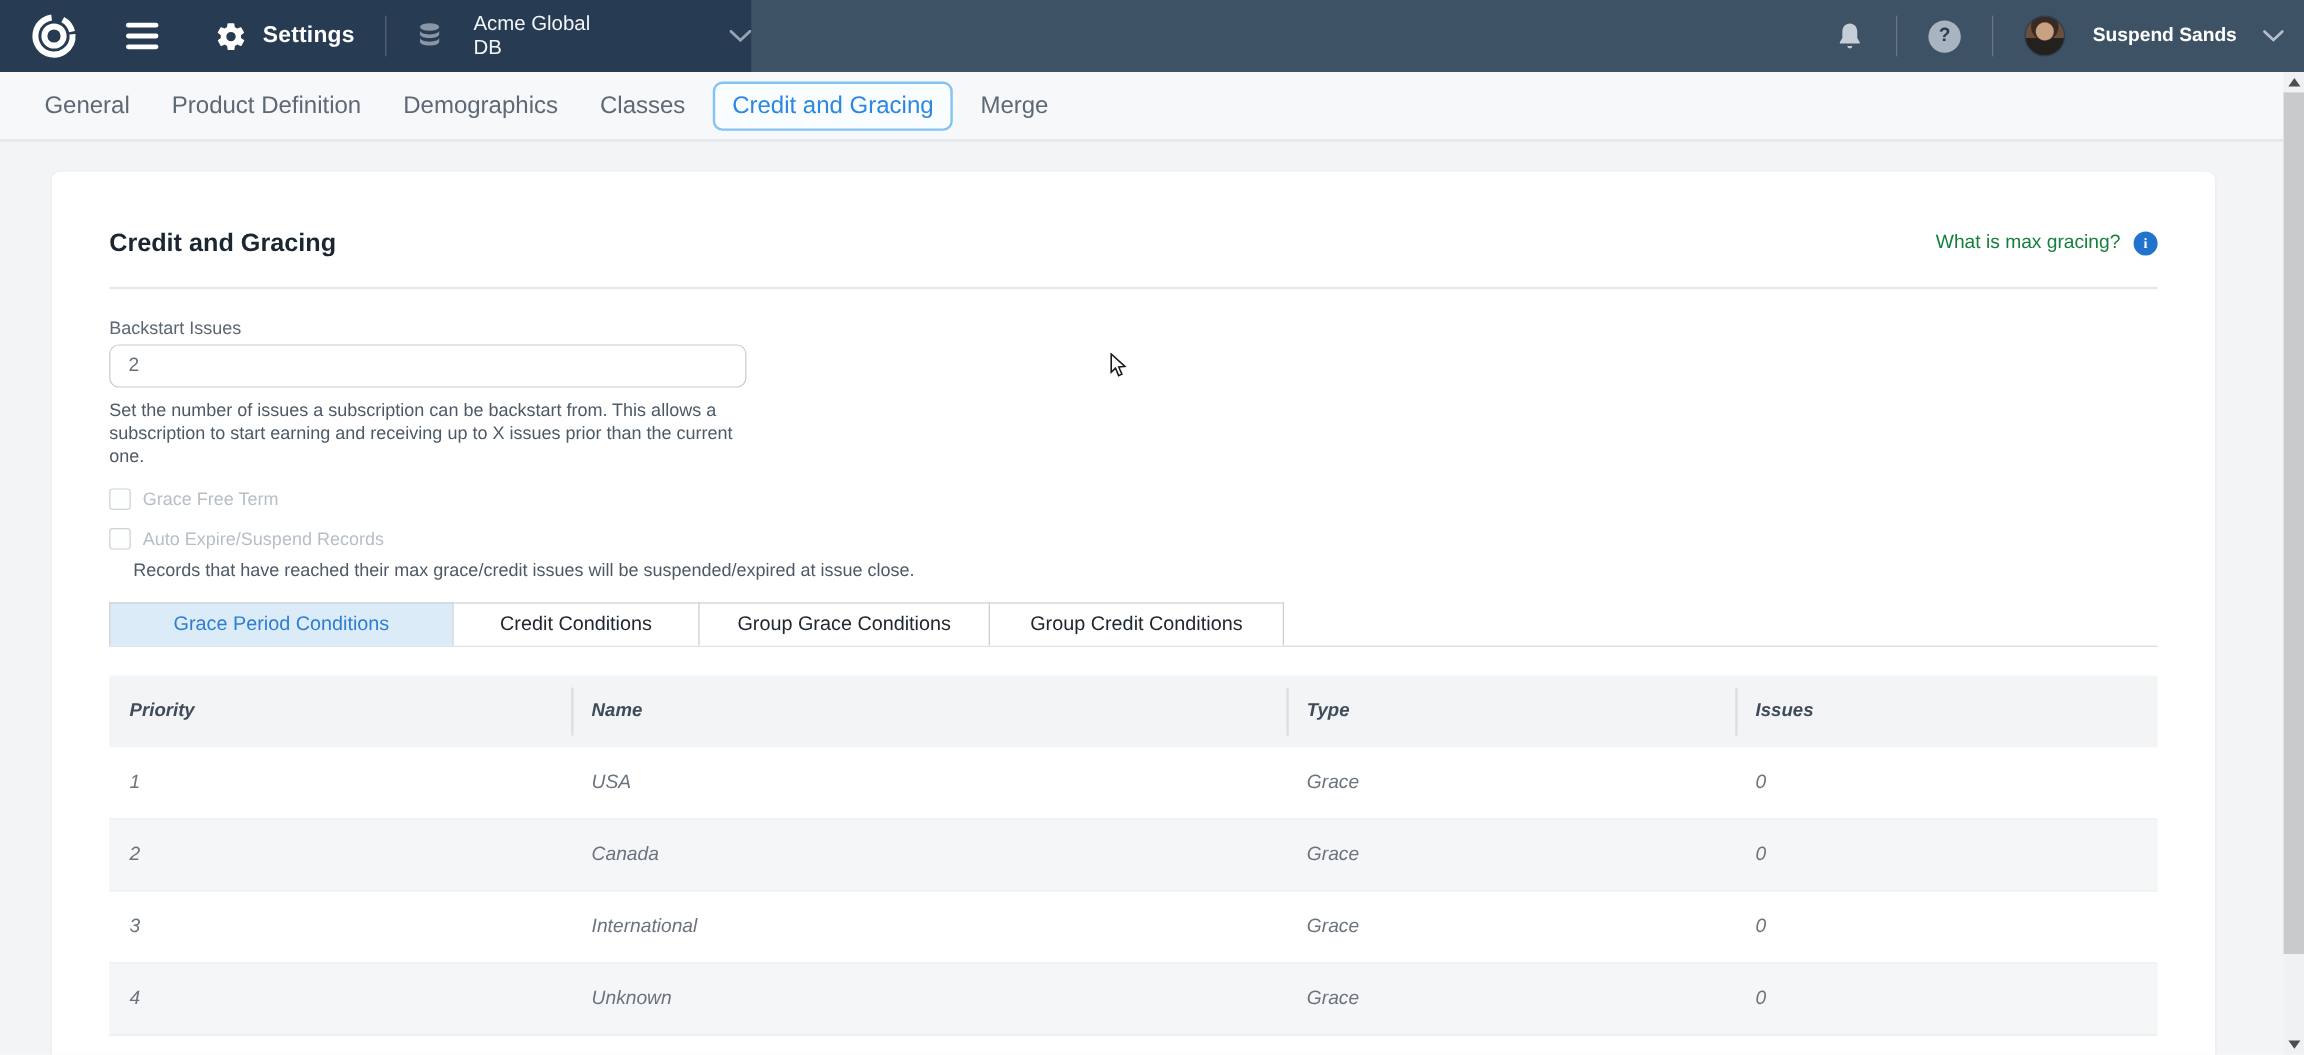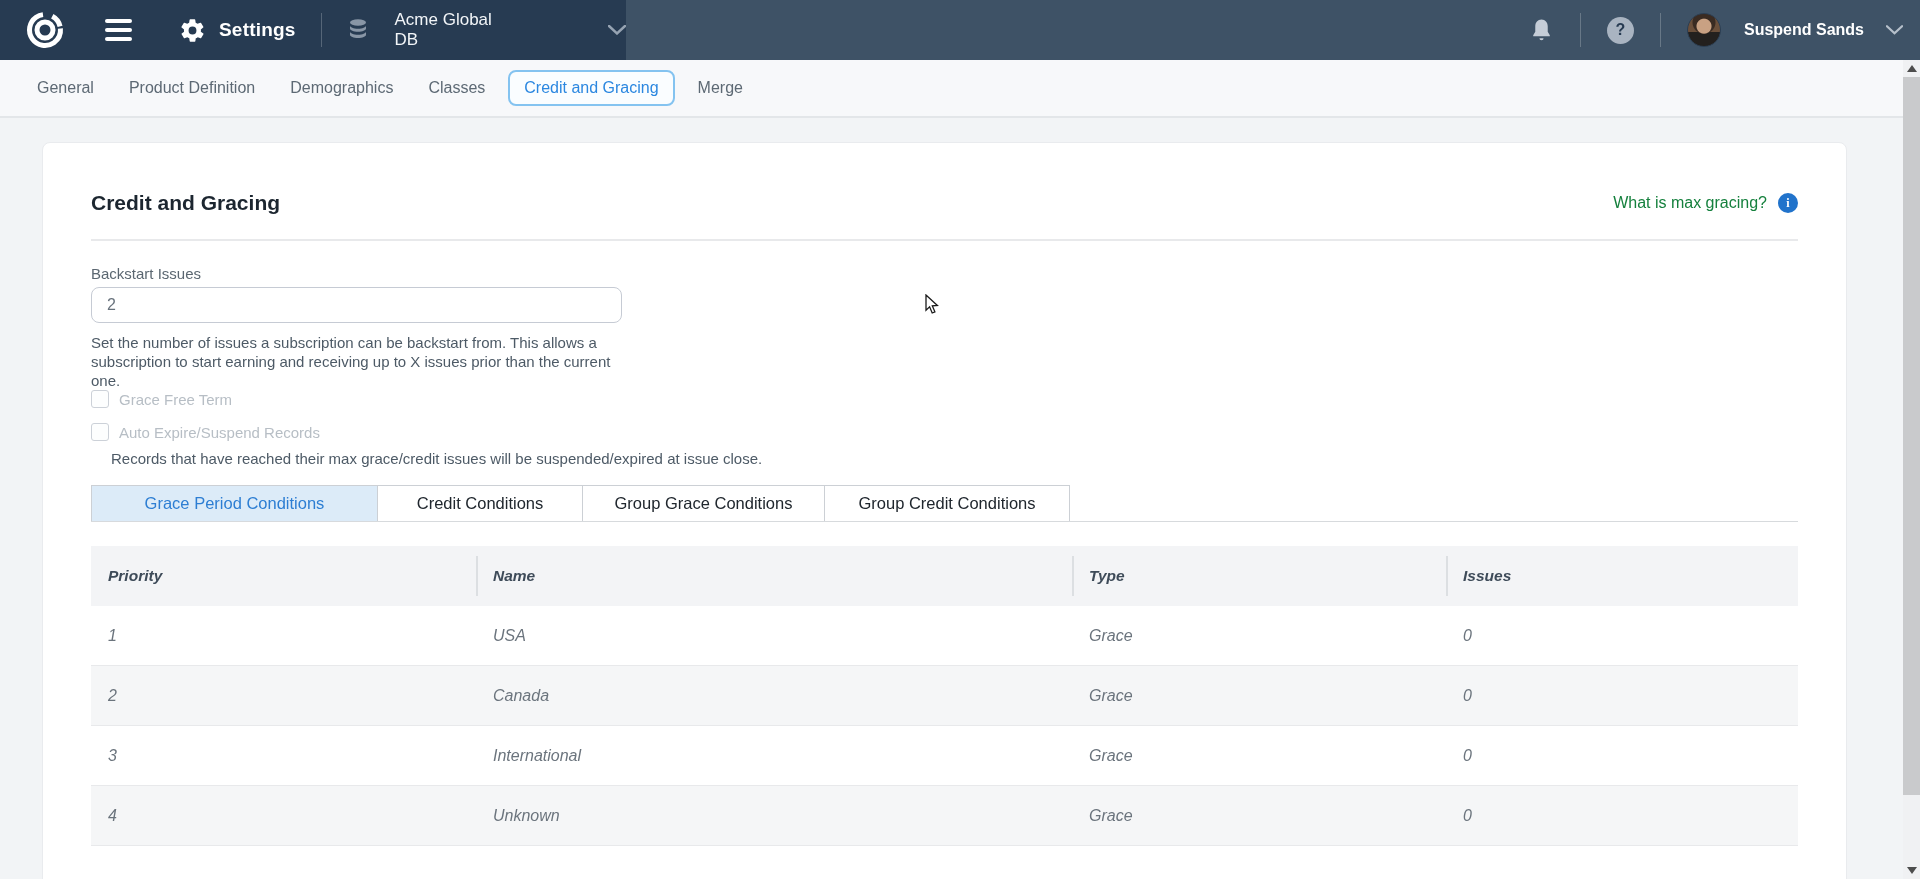--- a/index.html
+++ b/index.html
@@ -44,21 +44,21 @@
     border:1px solid #2c3e52;
   }
   .user-name { color:#ffffff; font-size:16px; font-weight:bold; margin-right:22px; }
 
   
   .tabbar {
     position:absolute; left:0; top:60px; width:1903px; height:58px;
     background:#f7f8fa; border-bottom:2px solid #e3e6e9;
     display:flex; align-items:center; padding-left:31px; gap:23px; z-index:20;
   }
-  .tab { font-size:16px; color:#5d6974; padding:0 6px; cursor:pointer; white-space:nowrap; }
+  .tab { font-size:20px; color:#5d6974; padding:0 6px; cursor:pointer; white-space:nowrap; }
   .tab.active {
     color:#2b87e0; background:#fafdff; border:2px solid #84c3f0; border-radius:8px;
     padding:7px 14px; margin:0 -6px;
   }
 
   
   .scrollbar { position:absolute; right:0; top:60px; width:17px; height:819px; background:#f0f1f3; z-index:40; }
   .sb-btn { position:absolute; left:0; width:17px; height:17px; display:flex; align-items:center; justify-content:center; cursor:pointer; }
   .sb-up { top:0; }
   .sb-down { bottom:0; }
@@ -85,21 +85,21 @@
 
   .field-label { margin-top:24px; font-size:15px; color:#5b6771; }
   .text-input {
     margin-top:5px; width:531px; height:36px; border:1px solid #c6cbd4; border-radius:8px;
     background:#fff; padding:0 15px; font-size:16px; color:#68727c; outline:none;
     font-family:"Liberation Sans", sans-serif; display:block;
   }
   .field-help { margin-top:10px; width:545px; font-size:15px; line-height:19px; color:#4d5a66; }
 
   .check-row { display:flex; align-items:center; gap:10px; }
-  .check-row.first { }
+  .check-row.first { margin-top:17px; }
   .check-row.second { margin-top:15px; }
   .checkbox {
     width:18px; height:18px; border:1.5px solid #ccd1d8; border-radius:3px; background:#fdfefe; cursor:pointer; flex:0 0 auto;
   }
   .check-label { font-size:15px; color:#b7bec5; }
   .check-desc { margin-top:9px; margin-left:20px; font-size:15px; color:#4d5a66; }
 
   
   .subtabs { margin-top:18px; display:flex; border-bottom:1px solid #d7dadd; }
   .subtab {

